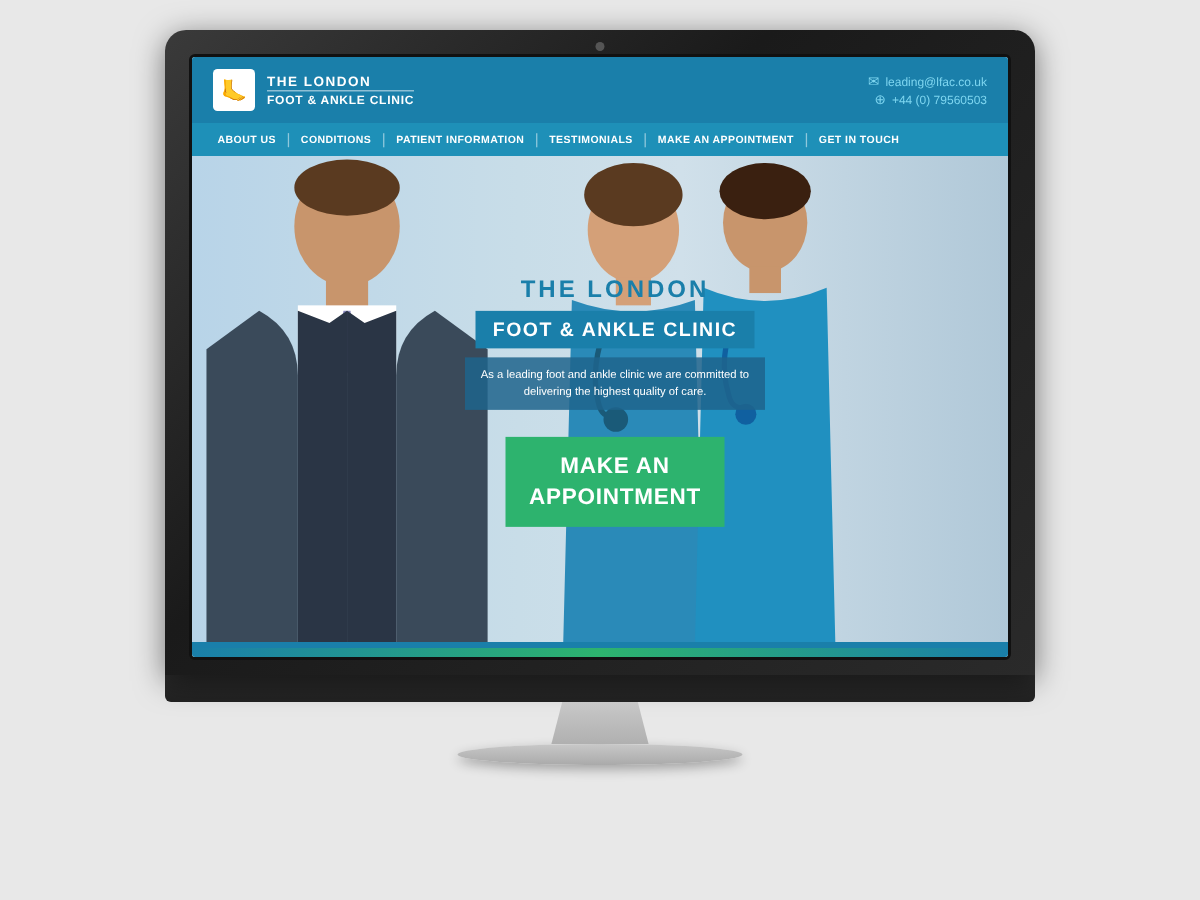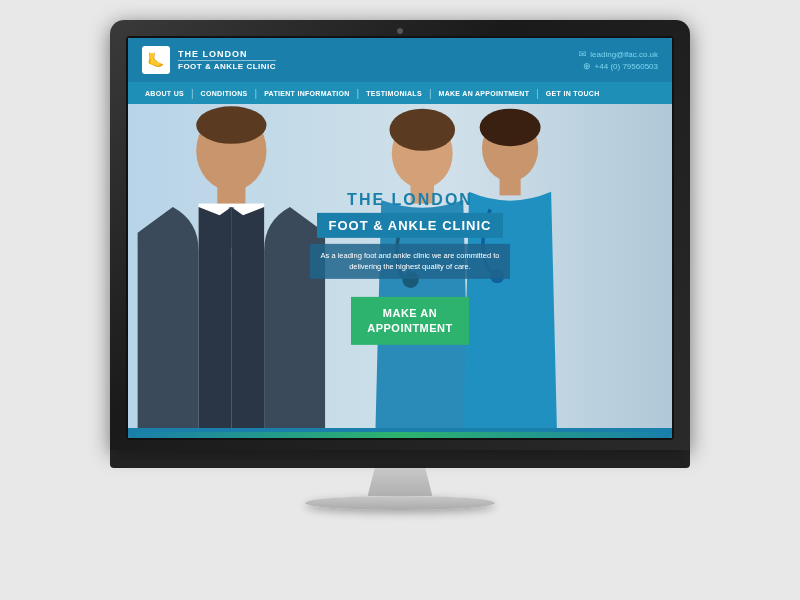--- a/index.html
+++ b/index.html
@@ -230,21 +230,21 @@
       font-size: 7.5px;
       padding: 6px 10px;
       line-height: 1.5;
       margin-bottom: 18px;
       text-align: center;
     }
 
     .cta-button {
       background: #2db36e;
       color: #fff;
-      font-size: 11px;
+      font-size: 15px;
       font-weight: bold;
       padding: 9px 16px;
       letter-spacing: 0.5px;
       cursor: pointer;
       display: inline-block;
       text-transform: uppercase;
       line-height: 1.4;
     }
 
     

